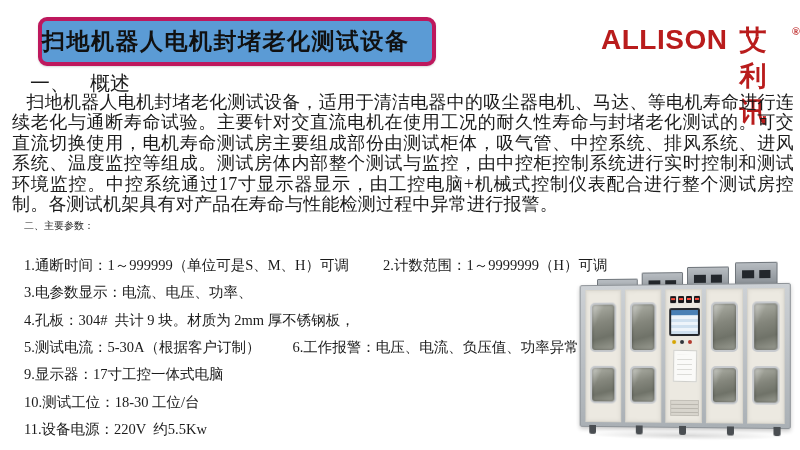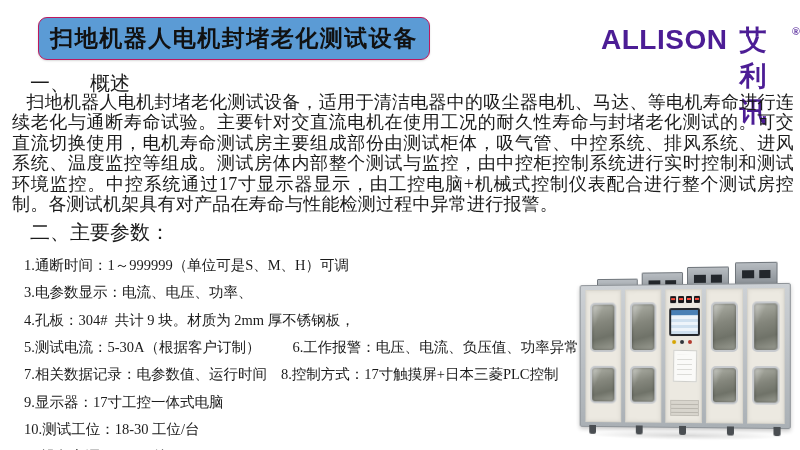--- a/index.html
+++ b/index.html
@@ -4,37 +4,37 @@
 <style>
   html,body{margin:0;padding:0;}
   body{
     width:800px;height:450px;position:relative;overflow:hidden;
     background:#ffffff;color:#1b1b1b;
     font-family:"Liberation Serif","DejaVu Serif",serif;
   }
   
   .banner{
     position:absolute;left:38px;top:17px;width:390px;height:41px;
-    background:#5B9BD5;border:1px solid #be185d;border-radius:9px;
-    display:flex;align-items:center;justify-content:center;
+    background:#5B9BD5;border:4px solid #be185d;border-radius:9px;
+    display:flex;align-items:center;
     box-shadow:0 1px 2px rgba(0,0,0,.15);
   }
   .banner .t{font-size:23px;font-weight:bold;letter-spacing:1.5px;color:#111;}
-  .logo{position:absolute;left:601px;top:22px;display:flex;align-items:baseline;color:#4c1d95;}
+  .logo{position:absolute;left:601px;top:22px;display:flex;align-items:baseline;color:#b91c1c;}
   .logo .en{font-family:"Liberation Sans","DejaVu Sans",sans-serif;font-weight:800;font-size:28px;letter-spacing:.5px;}
   .logo .cn{font-family:"Liberation Sans","DejaVu Sans",sans-serif;font-weight:bold;font-size:27px;margin-left:12px;}
   .logo .reg{font-size:11px;font-weight:bold;position:relative;top:-14px;margin-left:2px;}
   
   .h-overview{position:absolute;left:30px;top:70px;font-size:20px;}
   .overview-body{
     position:absolute;left:12px;top:92px;width:782px;
     font-size:18px;line-height:20.4px;text-align:justify;text-indent:.8em;
     letter-spacing:.2px;
   }
-  .h-params{position:absolute;left:30px;top:219px;font-size:20px;}
+  .h-params{position:absolute;left:24px;top:219px;font-size:10px;}
   .params{position:absolute;left:24px;top:234px;font-size:14.5px;}
   .params .row{height:27.3px;display:flex;align-items:center;}
   .params .row span{white-space:pre;margin-top:36px;}
   .gap-lg{margin-left:34px}.gap-md{margin-left:32px}.gap-sm{margin-left:14px}
   
   .equip{position:absolute;left:577px;top:262px;width:222px;height:186px;}
   .equip3d{position:absolute;inset:0;transform:perspective(800px) rotateY(-7deg);}
   .ebox{
     position:absolute;width:40px;height:22px;
     background:
@@ -106,34 +106,31 @@
   <span class="reg">®</span>
 </div>
 
 <div class="h-overview">一、　概述</div>
 <div class="overview-body">扫地机器人电机封堵老化测试设备，适用于清洁电器中的吸尘器电机、马达、等电机寿命进行连续老化与通断寿命试验。主要针对交直流电机在使用工况的耐久性寿命与封堵老化测试的。可交直流切换使用，电机寿命测试房主要组成部份由测试柜体，吸气管、中控系统、排风系统、进风系统、温度监控等组成。测试房体内部整个测试与监控，由中控柜控制系统进行实时控制和测试环境监控。中控系统通过17寸显示器显示，由工控电脑+机械式控制仪表配合进行整个测试房控制。各测试机架具有对产品在寿命与性能检测过程中异常进行报警。</div>
 
 <div class="h-params">二、主要参数：</div>
 <div class="params">
   <div class="row">
     <span>1.通断时间：1～999999（单位可是S、M、H）可调</span>
+    <span class="gap-lg">2.计数范围：1～9999999（H）可调</span>
   </div>
   <div class="row">
     <span>3.电参数显示：电流、电压、功率、</span>
   </div>
   <div class="row">
     <span>4.孔板：304#  共计 9 块。材质为 2mm 厚不锈钢板，</span>
   </div>
   <div class="row">
     <span>5.测试电流：5-30A（根据客户订制）</span>
     <span class="gap-md">6.工作报警：电压、电流、负压值、功率异常</span>
-  </div>
-  <div class="row">
-    <span>7.相关数据记录：电参数值、运行时间</span>
-    <span class="gap-sm">8.控制方式：17寸触摸屏+日本三菱PLC控制</span>
   </div>
   <div class="row">
     <span>9.显示器：17寸工控一体式电脑</span>
   </div>
   <div class="row">
     <span>10.测试工位：18-30 工位/台</span>
   </div>
   <div class="row">
     <span>11.设备电源：220V  约5.5Kw</span>
   </div>

